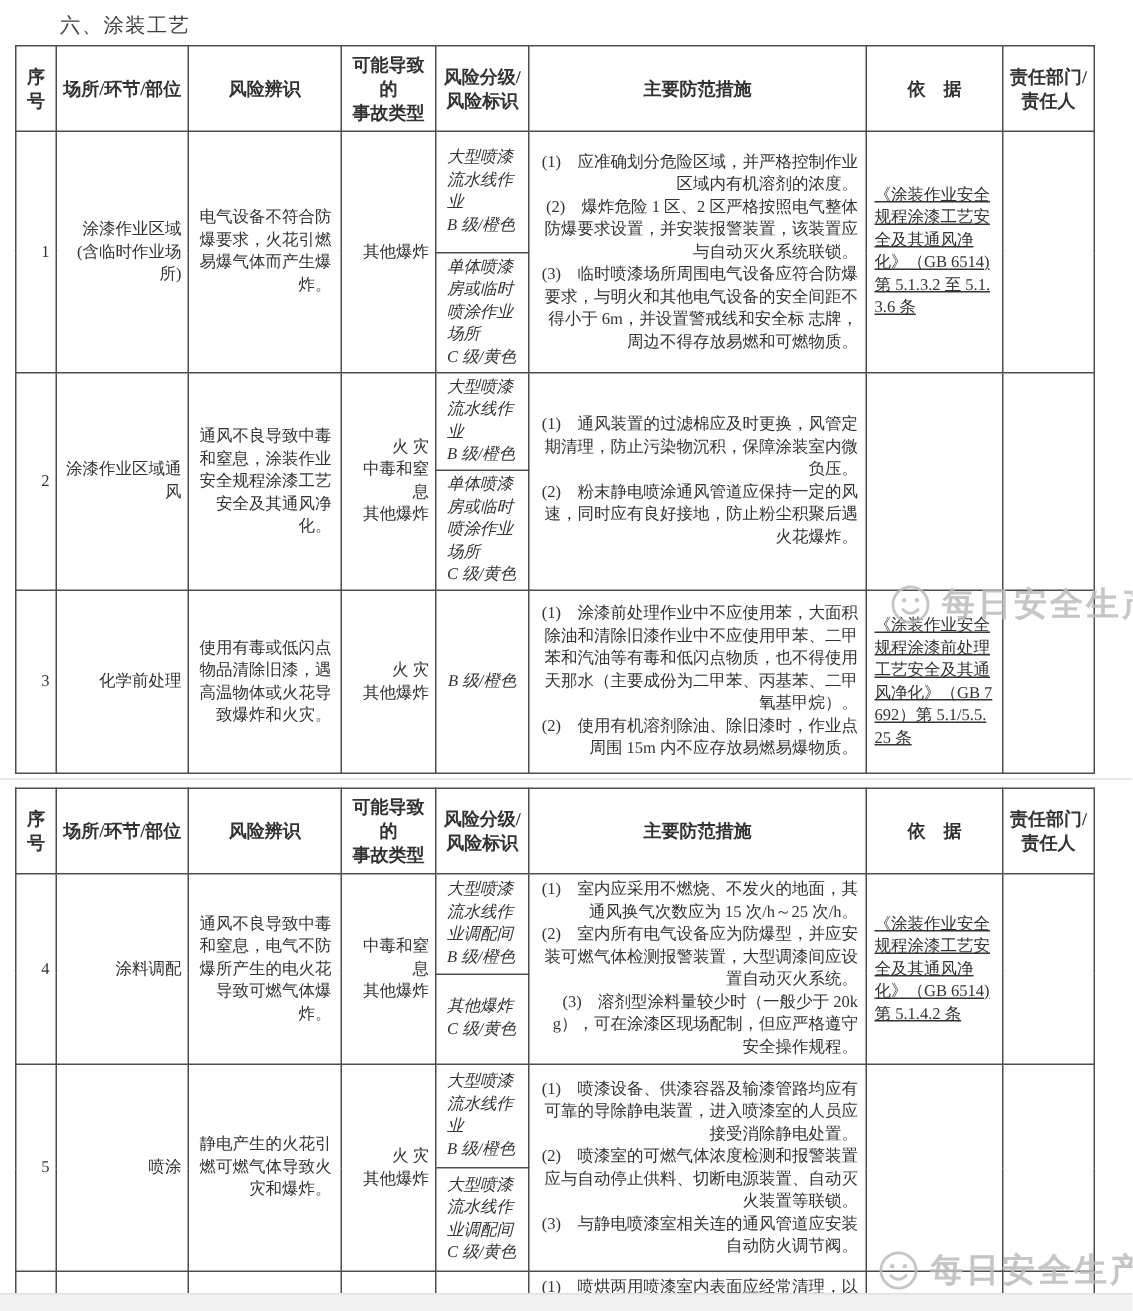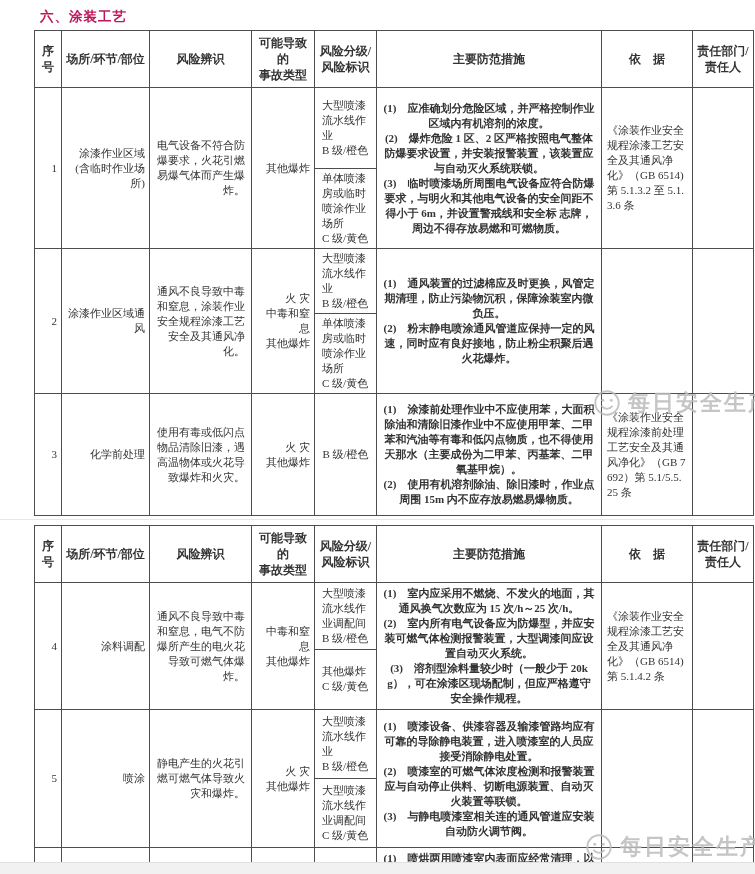--- a/index.html
+++ b/index.html
@@ -1,36 +1,36 @@
 <!DOCTYPE html>
 <html><head>
 <meta charset="utf-8">
 <style>
   html,body{margin:0;padding:0;}
   body{
     width:755px;height:874px;background:#ffffff;overflow:hidden;position:relative;
     font-family:"Liberation Serif","DejaVu Serif",serif;color:#2e2e2e;
   }
   .doc-title{
-    margin:8px 0 4px 40px;font-size:13.5px;font-weight:bold;color:#be185d;letter-spacing:1px;
+    margin:8px 0 4px 40px;font-size:13.5px;font-weight:normal;color:#404040;letter-spacing:1px;
   }
   table.risk-table{
-    border-collapse:collapse;table-layout:fixed;width:719px;margin-left:34px;background:#fff;
+    border-collapse:collapse;table-layout:fixed;width:719px;margin-left:10px;background:#fff;
   }
   .risk-table th,.risk-table td{
     border:1px solid #4d4d4d;font-size:11px;line-height:15px;color:#333;
     padding:2px 4px;vertical-align:middle;white-space:pre-line;word-break:break-all;
   }
   .risk-table th{font-weight:bold;font-size:12px;line-height:16px;text-align:center;padding:4px 2px;}
   td.c-no,td.c-place,td.c-accident{text-align:right;}
   td.c-risk{text-align:right;padding:2px 6px;}
-  td.c-level{text-align:left;padding:2px 2px 2px 7px;}
+  td.c-level{text-align:left;padding:2px 2px 2px 7px;font-style:italic;}
   td.c-level.single{text-align:center;padding:2px;}
-  td.c-measures{text-align:center;padding:3px 5px;vertical-align:middle;font-weight:bold;}
-  td.c-basis{text-align:left;padding:2px 5px;}
+  td.c-measures{text-align:right;padding:3px 5px;vertical-align:middle;}
+  td.c-basis{text-align:left;padding:2px 5px;text-decoration:underline;}
   .hH1{height:44px}.h76{height:76px}.h54{height:54px}.h46{height:46px}.h62{height:62px}.h122{height:122px}
   .hH2{height:45px}.h50{height:50px}.h64{height:64px}.h134{height:134px}
   .page-gap{height:9px;width:755px;background:linear-gradient(#ffffff 0 3px,#e7e7e7 3px 4px,#ffffff 4px 9px);}
   .bottom-strip{position:absolute;left:0;bottom:0;width:755px;height:11px;background:#f1f1f1;border-top:1px solid #e0e0e0;}
   .watermark{
     position:absolute;display:flex;align-items:center;gap:6px;
     color:#bcbcbc;font-size:22px;font-weight:600;letter-spacing:2px;white-space:nowrap;
     opacity:.85;pointer-events:none;
   }
   .watermark svg{flex:0 0 auto;}

